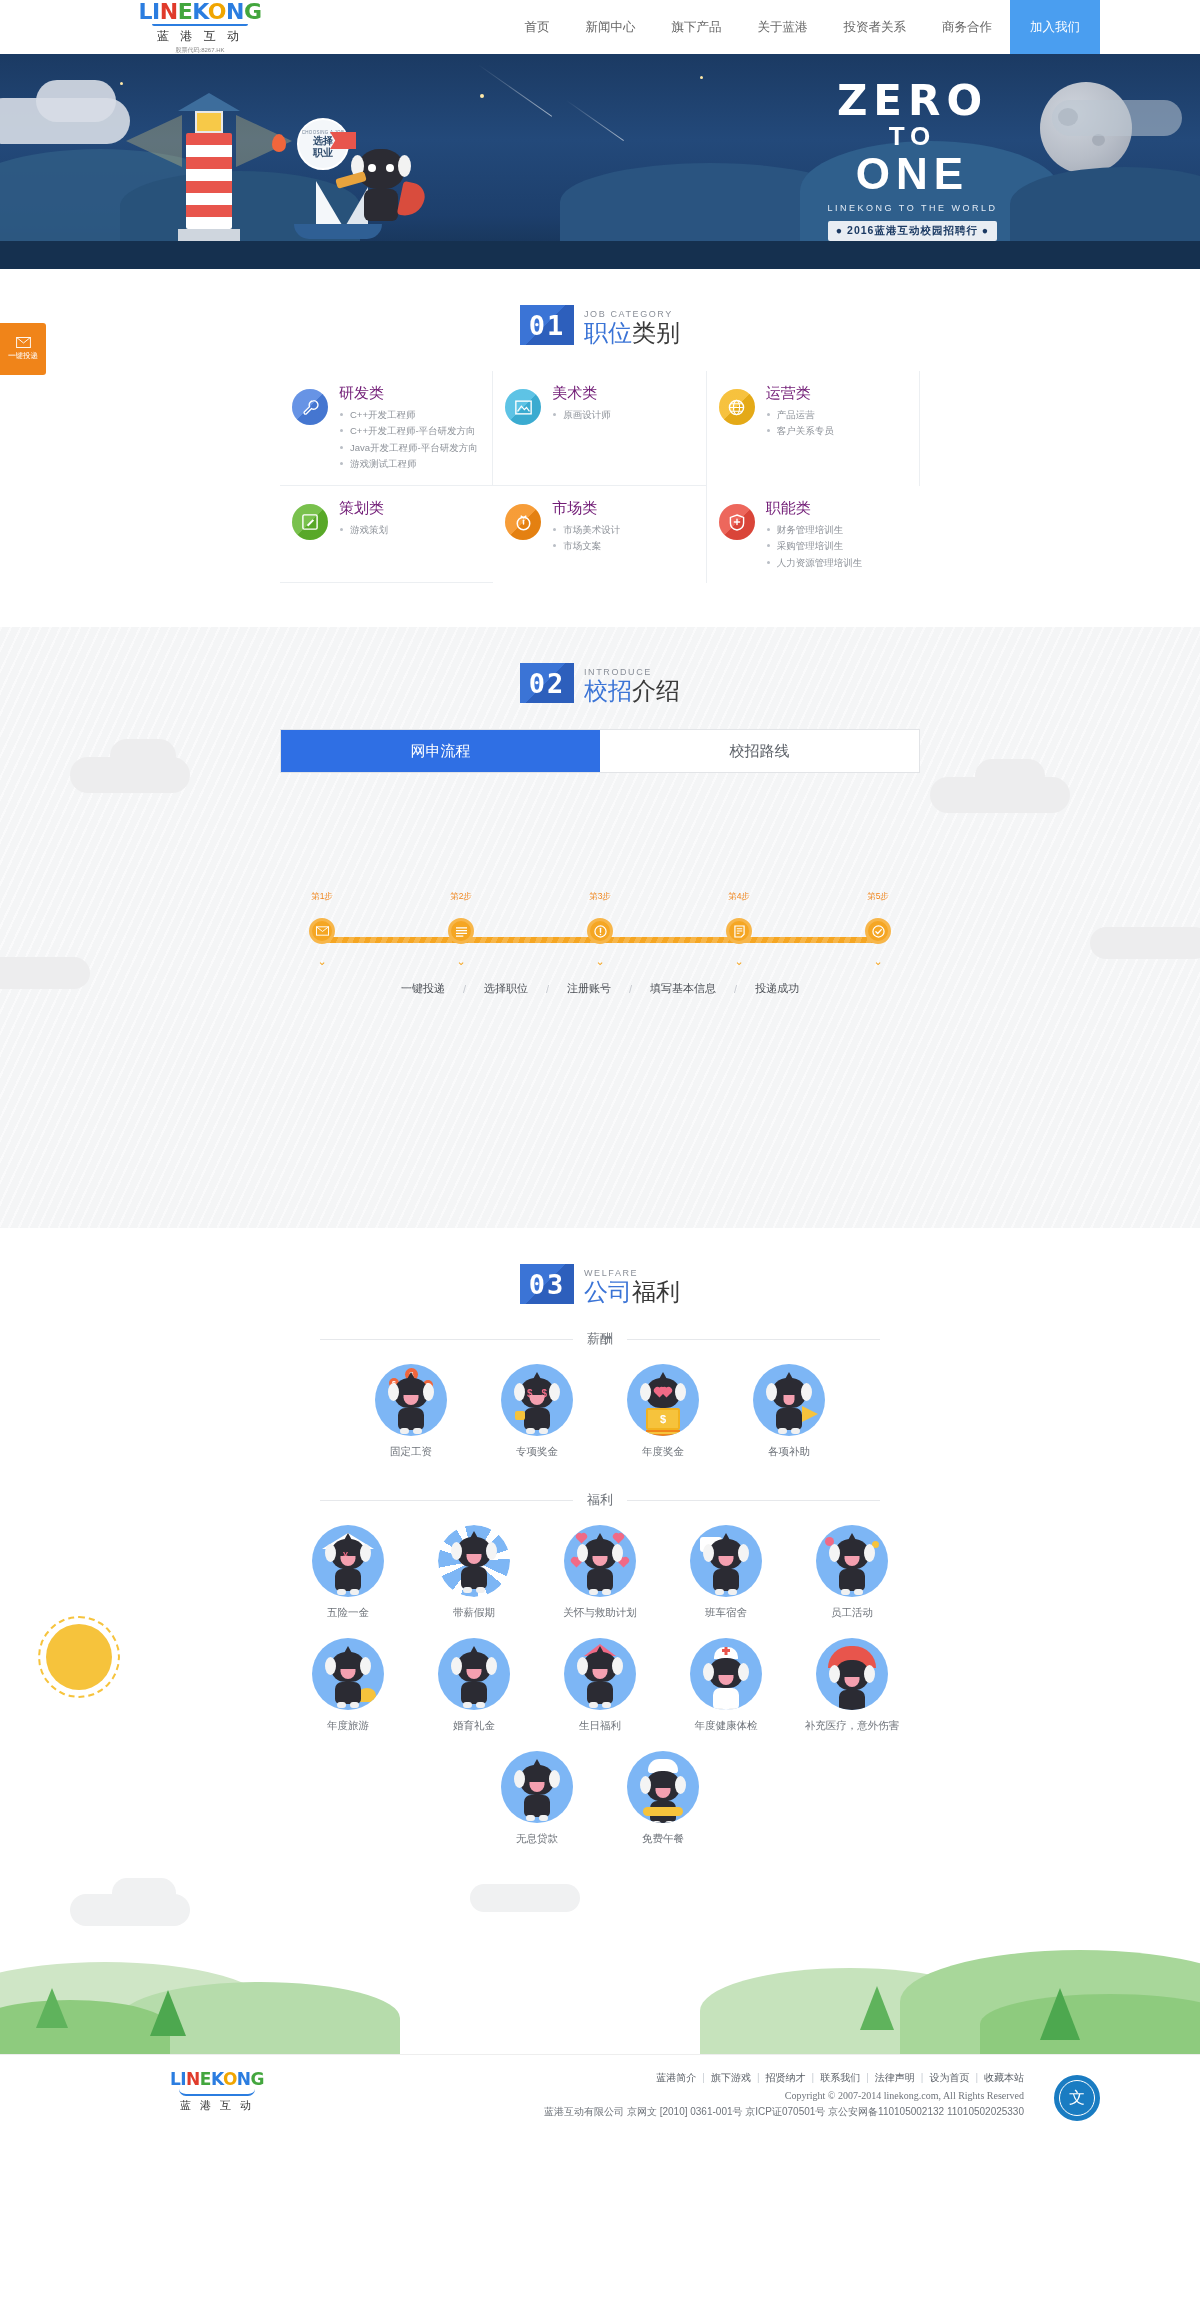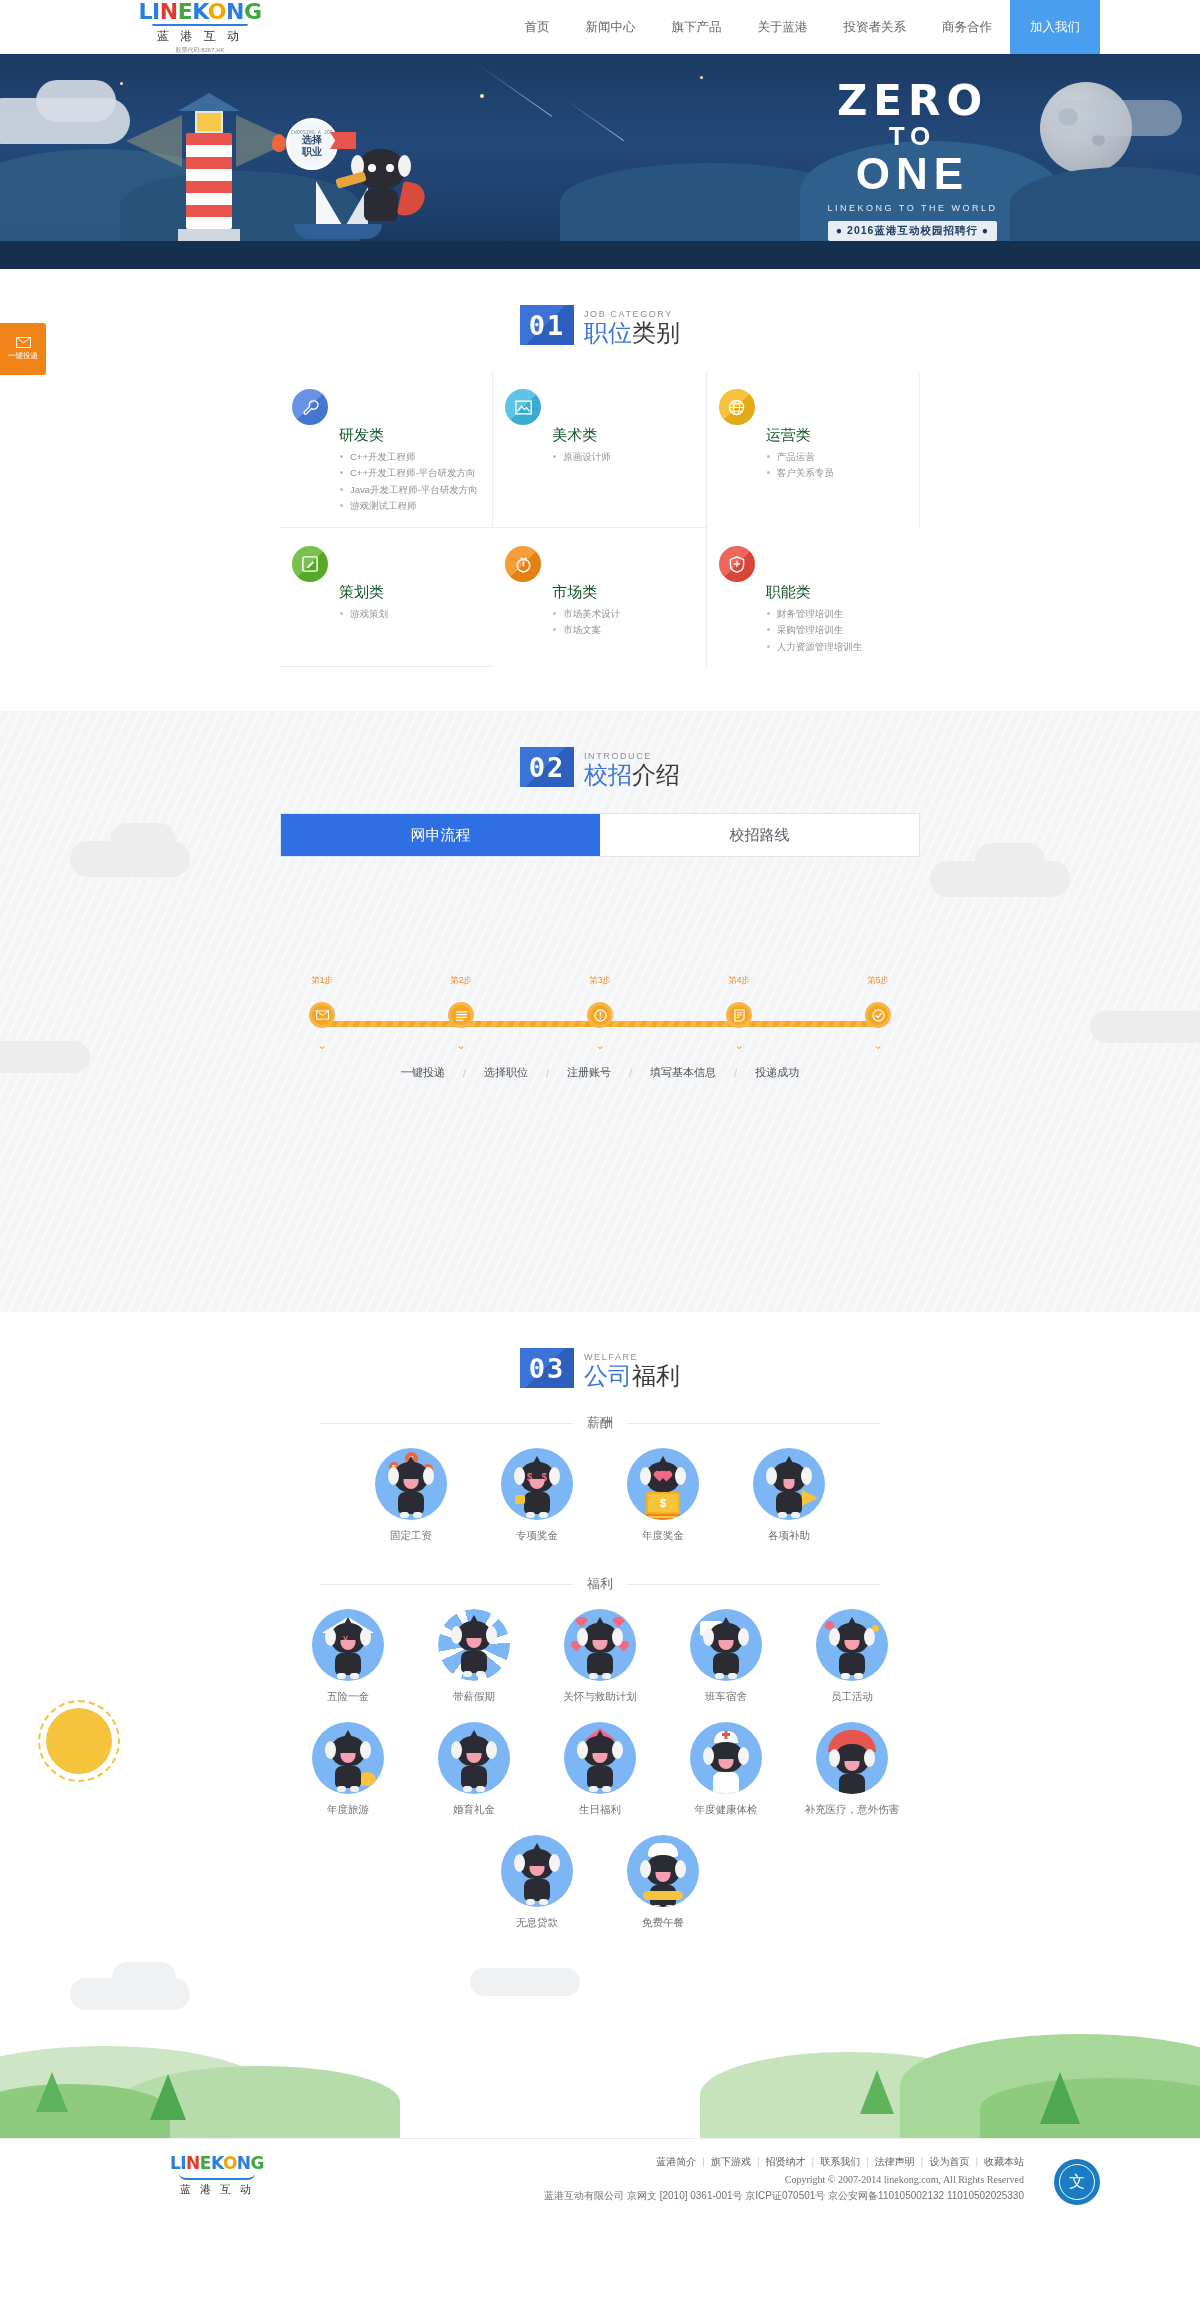--- a/index.html
+++ b/index.html
@@ -69,23 +69,23 @@
   .lh-roof { width:0;height:0;border-left:31px solid transparent;border-right:31px solid transparent;border-bottom:18px solid #3d6d9c;}
   .lh-lamp { width:28px;height:22px;background:#f7c948; margin:0 auto; border:2px solid #e8e8e8;}
   .lh-body { width:46px;margin:0 auto; background:#fff; height:96px;
     background-image: repeating-linear-gradient(180deg,#e8554c 0 12px,#fff 12px 24px); border-radius:2px;}
   .lh-base { width:62px;height:12px;background:#cfd6de;}
   .lh-glow { position:absolute; left:-52px; top:22px; width:0;height:0;
     border-top:26px solid transparent;border-bottom:26px solid transparent;border-right:56px solid rgba(255,226,130,.28);}
   .lh-glow2 { position:absolute; right:-52px; top:22px; width:0;height:0;
     border-top:26px solid transparent;border-bottom:26px solid transparent;border-left:56px solid rgba(255,226,130,.28);}
 
-  .badge-career { position:absolute; left:286px; top:64px; width:52px;height:52px;border-radius:50%;
+  .badge-career { position:absolute; left:297px; top:64px; width:52px;height:52px;border-radius:50%;
     background:#f4f7fa; color:#2d4a6b; display:flex;flex-direction:column;align-items:center;justify-content:center;
-    font-size:10px; font-weight:bold; line-height:1.15; border:2px solid #fff;font-family:Liberation Mono, monospace;}
+    font-size:10px; font-weight:bold; line-height:1.15; border:2px solid #fff;}
   .badge-career .en{font-size:4.5px;font-weight:normal;letter-spacing:.3px;color:#7a8a9c;}
   .badge-flame{position:absolute;left:272px;top:80px;width:14px;height:18px;background:#f0663c;border-radius:50% 50% 50% 50%/60% 60% 40% 40%;}
 
   .mascot { position:absolute; left:352px; bottom:46px; width:58px; height:74px;}
   .m-head { width:46px;height:40px;background:#2b2b33;border-radius:46% 46% 42% 42%; margin:0 auto; position:relative;}
   .m-ear-l{position:absolute;left:-7px;top:6px;width:13px;height:22px;background:#f2f2f2;border-radius:50%;}
   .m-ear-r{position:absolute;right:-7px;top:6px;width:13px;height:22px;background:#f2f2f2;border-radius:50%;}
   .m-eye{position:absolute;top:15px;width:8px;height:8px;background:#fff;border-radius:50%;}
   .m-body{width:34px;height:32px;background:#2b2b33;margin:0 auto;border-radius:8px 8px 6px 6px;}
   .m-cape{position:absolute;right:-14px;top:34px;width:24px;height:34px;background:#d94c3d;border-radius:4px 14px 20px 4px;transform:rotate(12deg);}
@@ -115,21 +115,21 @@
   
   .jobs-sec { background:#fff; padding-bottom: 44px; }
   .jobgrid { display:grid; grid-template-columns: repeat(3, 1fr); width: 640px; margin: 0 auto; }
   .jobcell { display:flex; padding: 14px 0 12px 12px; min-height: 86px; }
   .jobcell.bb { border-bottom: 1px solid #eceff2; }
   .jobcell.br { border-right: 1px solid #eceff2; }
   .jobicon { width: 36px; height: 36px; border-radius: 50%; flex: 0 0 36px; margin-right: 11px; margin-top: 4px;
     display:flex; align-items:center; justify-content:center; color:#fff; font-size:17px; position:relative; overflow:hidden;}
   .jobicon::after{content:"";position:absolute;inset:0;background:linear-gradient(135deg,rgba(255,255,255,.16) 0 50%, rgba(0,0,0,.07) 50% 100%);}
   .jobicon svg{position:relative;z-index:2;}
-  .jobname { font-size: 15px; color:#14532d; margin-bottom:5px; line-height:1.1;margin-top:42px;}
+  .jobname { font-size: 15px; color:#701a75; margin-bottom:5px; line-height:1.1;}
   .joblist { list-style:none; }
   .joblist li { font-size: 9.5px; color:#8d9299; line-height:1.75; position:relative; padding-left:11px; white-space:nowrap;}
   .joblist li::before{content:"";position:absolute;left:1px;top:6px;width:3px;height:3px;background:#b9bec5;border-radius:50%;}
 
   
   .side-submit {
     position:absolute; left:0; width:46px; height:52px; background:#f08419; color:#fff;
     display:flex; flex-direction:column; align-items:center; justify-content:center; cursor:pointer;
     border-radius:0 3px 3px 0;
   }

